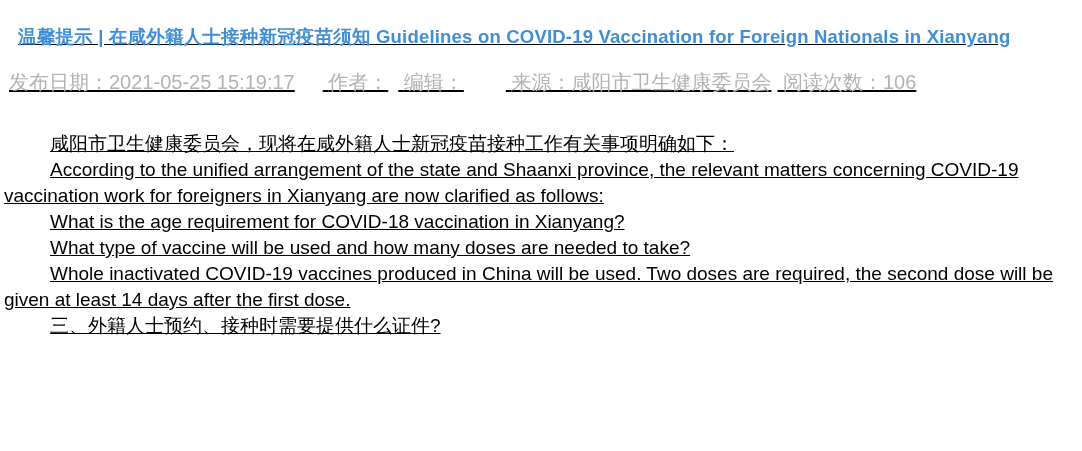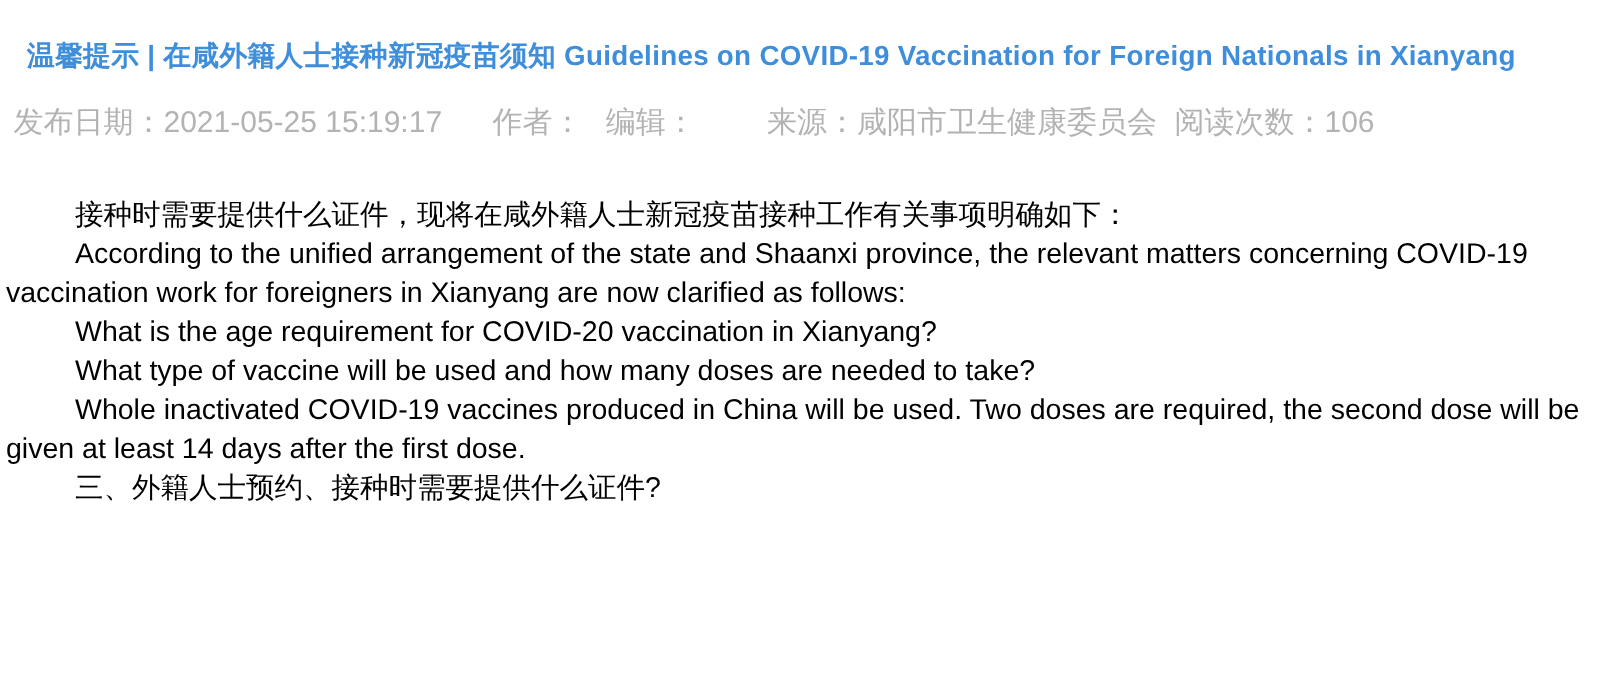--- a/index.html
+++ b/index.html
@@ -9,20 +9,21 @@
     height: 451px;
     overflow: hidden;
     background: #ffffff;
     font-family: "Liberation Sans", "DejaVu Sans", sans-serif;
   }
   .page {
     width: 1082px;
     height: 451px;
     overflow: hidden;
     position: relative;
+    text-decoration: underline;
   }
   .page-title {
     margin: 25px 14px 0 18px;
     font-size: 18.5px;
     font-weight: 700;
     color: #3E8EDB;
     line-height: 24px;
     white-space: nowrap;
     letter-spacing: 0.2px;
   }
@@ -59,21 +60,21 @@
 
   <div class="meta-row">
     <span class="seg-publish-date">发布日期：2021-05-25 15:19:17</span>
     <span class="seg-author">作者：</span>
     <span class="seg-editor">编辑：</span>
     <span class="seg-source">来源：咸阳市卫生健康委员会</span>
     <span class="seg-views">阅读次数：106</span>
   </div>
 
   <div class="article">
-    <p>接种时需要提供什么证件，现将在咸外籍人士新冠疫苗接种工作有关事项明确如下：</p>
+    <p>咸阳市卫生健康委员会，现将在咸外籍人士新冠疫苗接种工作有关事项明确如下：</p>
     <p>According to the unified arrangement of the state and Shaanxi province, the relevant matters concerning COVID-19 vaccination work for foreigners in Xianyang are now clarified as follows:</p>
-    <p>What is the age requirement for COVID-20 vaccination in Xianyang?</p>
+    <p>What is the age requirement for COVID-18 vaccination in Xianyang?</p>
     <p>What type of vaccine will be used and how many doses are needed to take?</p>
     <p>Whole inactivated COVID-19 vaccines produced in China will be used. Two doses are required, the second dose will be given at least 14 days after the first dose.</p>
     <p>三、外籍人士预约、接种时需要提供什么证件?</p>
   </div>
 
 </div>
 
 </body></html>

